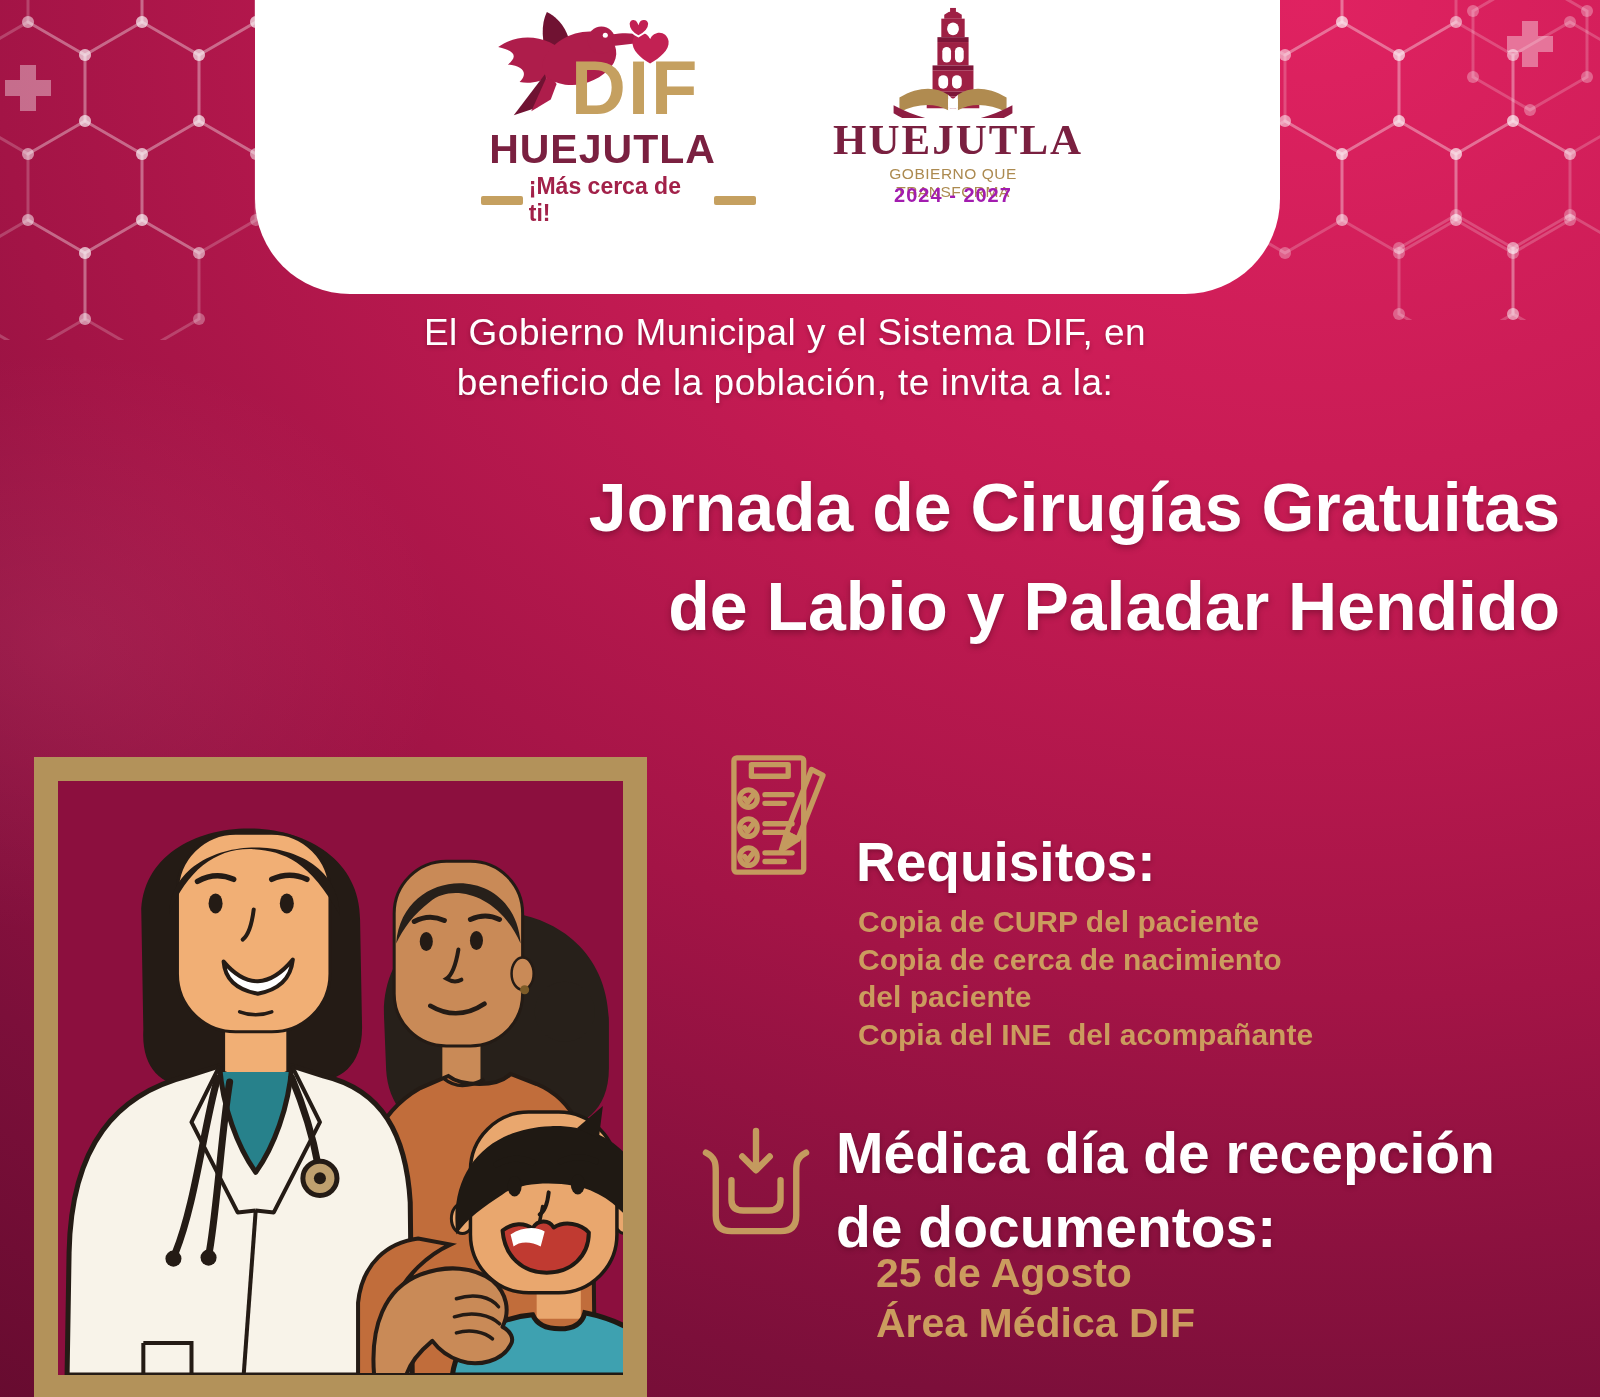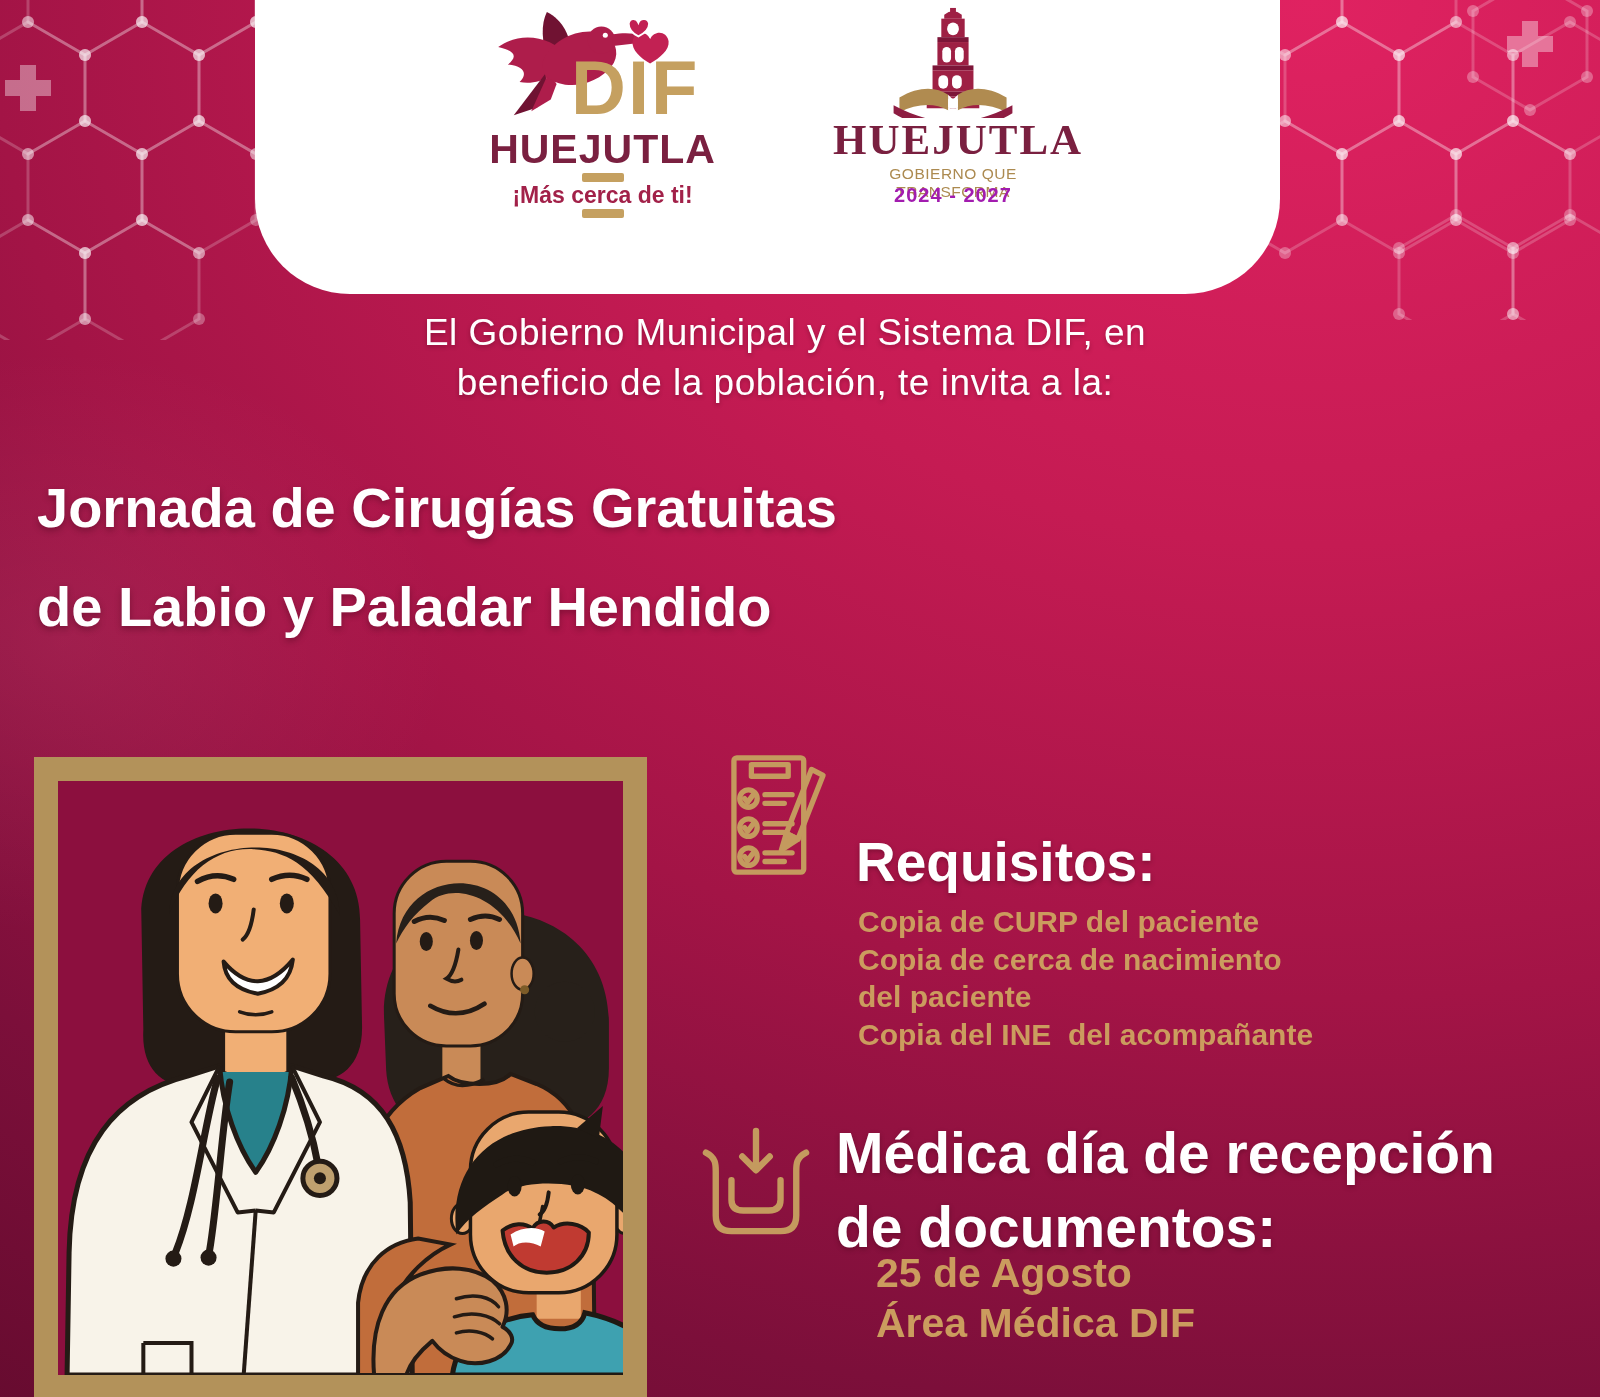--- a/index.html
+++ b/index.html
@@ -26,22 +26,22 @@
   .dif-acronym{
     position:absolute;left:106px;top:46px;
     font-size:76px;line-height:76px;font-weight:800;letter-spacing:2px;
     color:#c5a060;
   }
   .dif-city{
     position:absolute;left:0;top:124px;width:100%;text-align:center;
     font-size:41px;line-height:42px;font-weight:800;letter-spacing:1px;color:#7a2040;
   }
   .dif-tagline-row{
-    position:absolute;left:0;top:169px;width:100%;
-    display:flex;align-items:center;justify-content:center;gap:0;flex-direction:column;
+    position:absolute;left:16px;top:169px;width:100%;
+    display:flex;align-items:center;justify-content:center;gap:6px;
   }
   .gold-dash{width:42px;height:9px;background:#c5a060;border-radius:2px;}
   .dif-tagline{font-size:23px;font-weight:700;color:#a22149;}
 
   .gov-logo{position:absolute;left:578px;top:6px;width:240px;height:202px;}
   .gov-tower{position:absolute;left:42px;top:0;width:156px;height:112px;}
   .gov-city{
     position:absolute;left:0;top:112px;width:100%;text-align:center;
     font-family:"Liberation Serif", serif;
     font-size:43px;line-height:44px;font-weight:700;letter-spacing:2px;color:#7a2040;
@@ -55,24 +55,23 @@
     font-size:20px;font-weight:800;letter-spacing:1px;color:#a21caf;
   }
 
   
   .intro{
     position:absolute;left:0;top:308px;width:1570px;text-align:center;
     color:#ffffff;font-size:37px;line-height:50px;font-weight:500;letter-spacing:0.5px;
     text-shadow:0 2px 4px rgba(50,0,18,0.30);
   }
   .title{
-    position:absolute;left:0;top:458px;width:1560px;text-align:left;
-    color:#ffffff;font-size:56px;line-height:99px;font-weight:800;
+    position:absolute;left:0;top:458px;width:1560px;text-align:right;
+    color:#ffffff;font-size:68px;line-height:99px;font-weight:800;
     text-shadow:0 3px 6px rgba(50,0,18,0.35);
-    padding-left:37px;
   }
 
   
   .frame{
     position:absolute;left:34px;top:757px;width:613px;height:642px;
     box-sizing:border-box;border:24px solid #b3925a;background:#8c0f3e;
   }
   .frame svg{display:block;width:100%;height:100%;}
 
   

